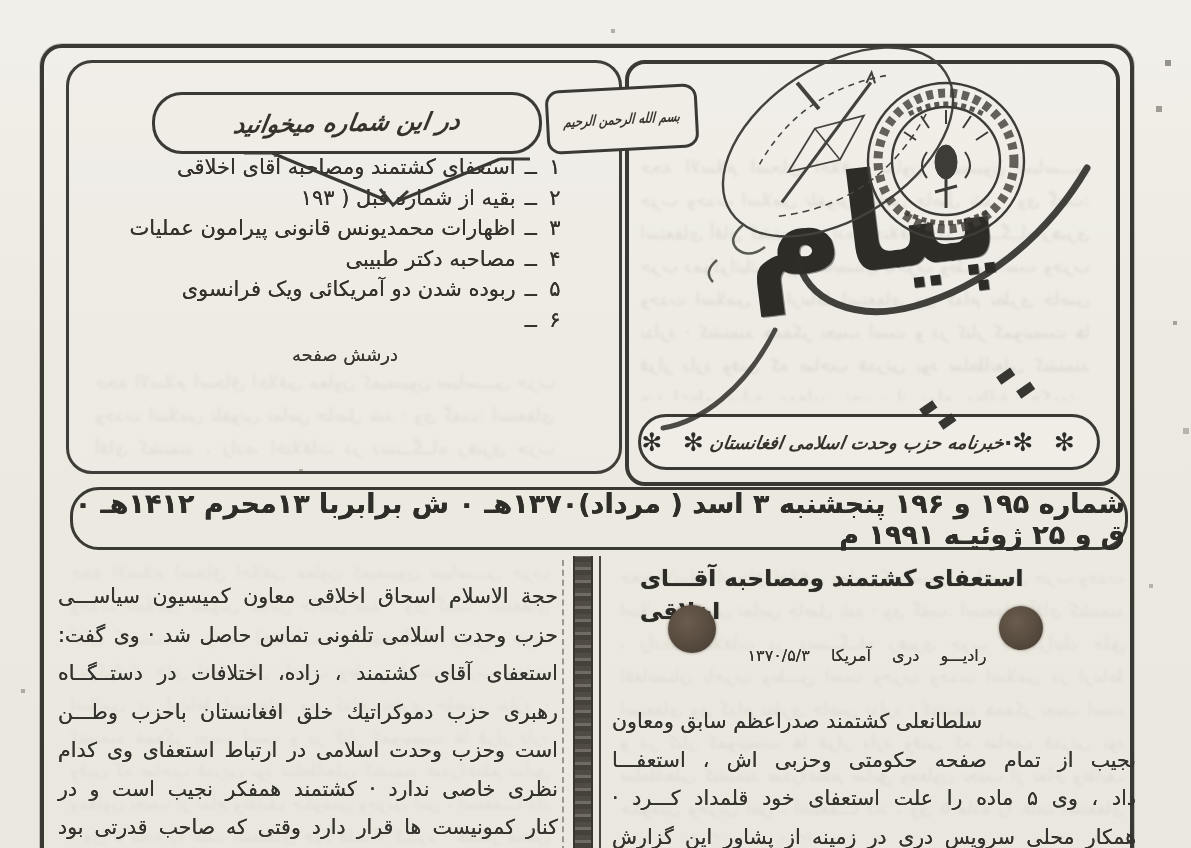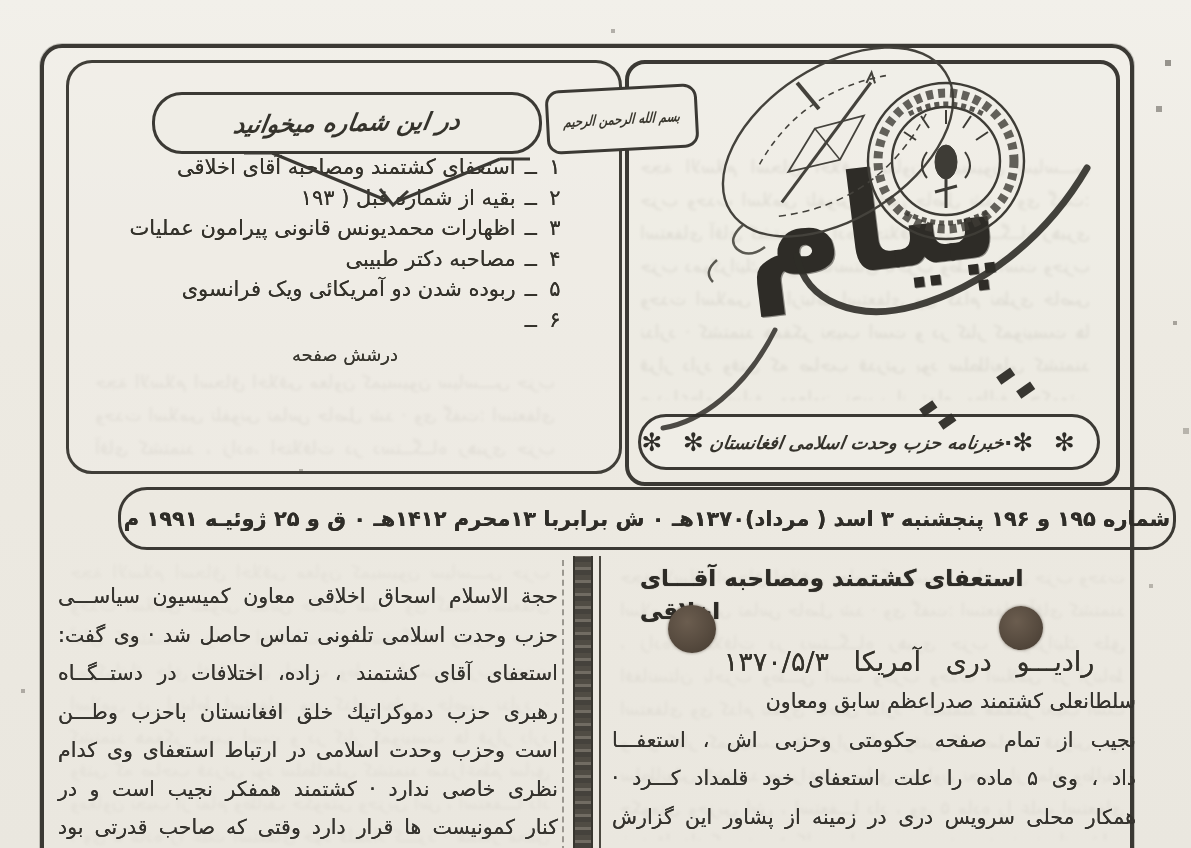--- a/index.html
+++ b/index.html
@@ -20,24 +20,23 @@
     border:3px solid #403e38; border-radius:26px; background:rgba(240,238,231,.35);
   }
   .masthead-box{
     left:625px; top:60px; width:487px; height:418px;
     border:4px solid #3b3934; border-radius:20px; background:rgba(240,238,231,.25);
   }
   .issue-bar{
     left:70px; top:487px; width:1052px; height:57px;
     border:3px solid #3b3934; border-radius:29px;
     display:flex; align-items:center; justify-content:center;
-    font-size:21px; font-weight:bold; letter-spacing:0; color:#2f2d28;
+    font-size:27px; font-weight:bold; letter-spacing:0; color:#2f2d28;
     text-shadow:0 0 .5px #2f2d28;
     z-index:5;
-    margin-left:48px;
   }
   .bismillah-box{
     left:546px; top:87px; width:146px; height:58px;
     border:3px solid #3b3934; border-radius:14px; background:#efede6;
     transform:rotate(-3deg);
     display:flex; align-items:center; justify-content:center;
     z-index:9;
   }
   .bismillah-box span{
     font-size:14px; font-style:italic; font-weight:bold; white-space:nowrap;
@@ -78,29 +77,29 @@
   .sep-dot{font-size:22px; font-weight:bold;}
   
   .headline{ left:640px; top:558px; width:470px; text-align:left;
     font-size:23px; font-weight:bold; color:#2d2b26; text-shadow:0 0 .7px #2d2b26;
     line-height:40px; z-index:3;}
   .headline2{ left:640px; top:598px; width:470px; text-align:left;
     font-size:23px; font-weight:bold; color:#2d2b26; text-shadow:0 0 .7px #2d2b26; z-index:3;}
   .ink-dot{ width:48px; height:48px; border-radius:50%; z-index:3;
     background:radial-gradient(circle at 40% 35%, #6b5d4f 0%, #574b3f 55%, #453b31 100%);
     box-shadow:0 0 3px rgba(70,60,50,.6);}
-  .source-line{ left:694px; top:646px; width:430px; text-align:center;
-    font-size:27px; color:#34322b; text-shadow:0 0 .6px #34322b;
+  .source-line{ left:652px; top:646px; width:430px; text-align:center;
+    font-size:16px; color:#34322b; text-shadow:0 0 .6px #34322b;
     word-spacing:16px; z-index:3;}
   .col{ z-index:3; font-size:20.5px; line-height:38.5px; color:#35332e;
     text-shadow:0 0 .6px #35332e;}
   .right-col{ left:612px; top:682px; width:524px;}
   .left-col{ left:58px; top:577px; width:500px;}
   .jline{ text-align:justify; text-align-last:justify; white-space:nowrap;}
-  .cline{ text-align:right; white-space:nowrap;}
+  .cline{ text-align:left; white-space:nowrap;margin-top:20px;}
   
   .divider{ left:562px; top:556px; width:42px; height:292px; z-index:2;}
   .divider .dash{ position:absolute; left:0; top:4px; height:100%; border-left:2px dashed rgba(90,86,78,.55);}
   .divider .bar{ position:absolute; left:11px; top:0; width:16px; height:100%;
     background:repeating-linear-gradient(0deg,#45423c 0 5px,#716c63 5px 8px,#504c44 8px 13px);
     border-left:2px solid #38362f; border-right:2px solid #38362f;}
   .divider .thin{ position:absolute; left:37px; top:0; height:100%; border-left:2px solid #4b4840;}
   
   .ghost{ z-index:1; color:#8d877b; opacity:.16; filter:blur(1.6px);
     transform:scaleX(-1); font-size:18px; line-height:33px; text-align:justify;

